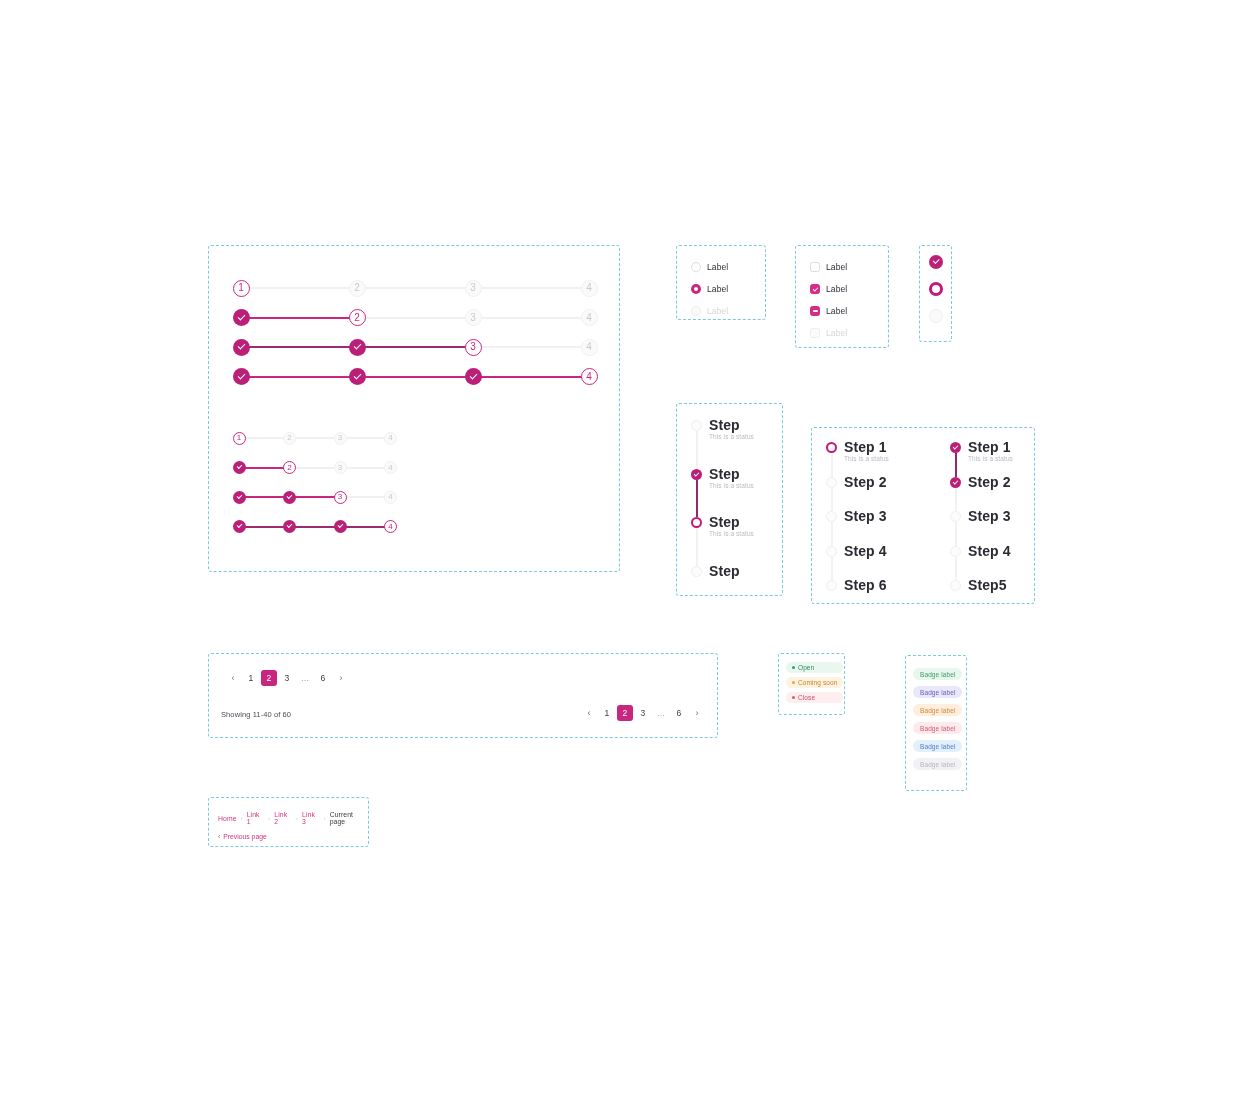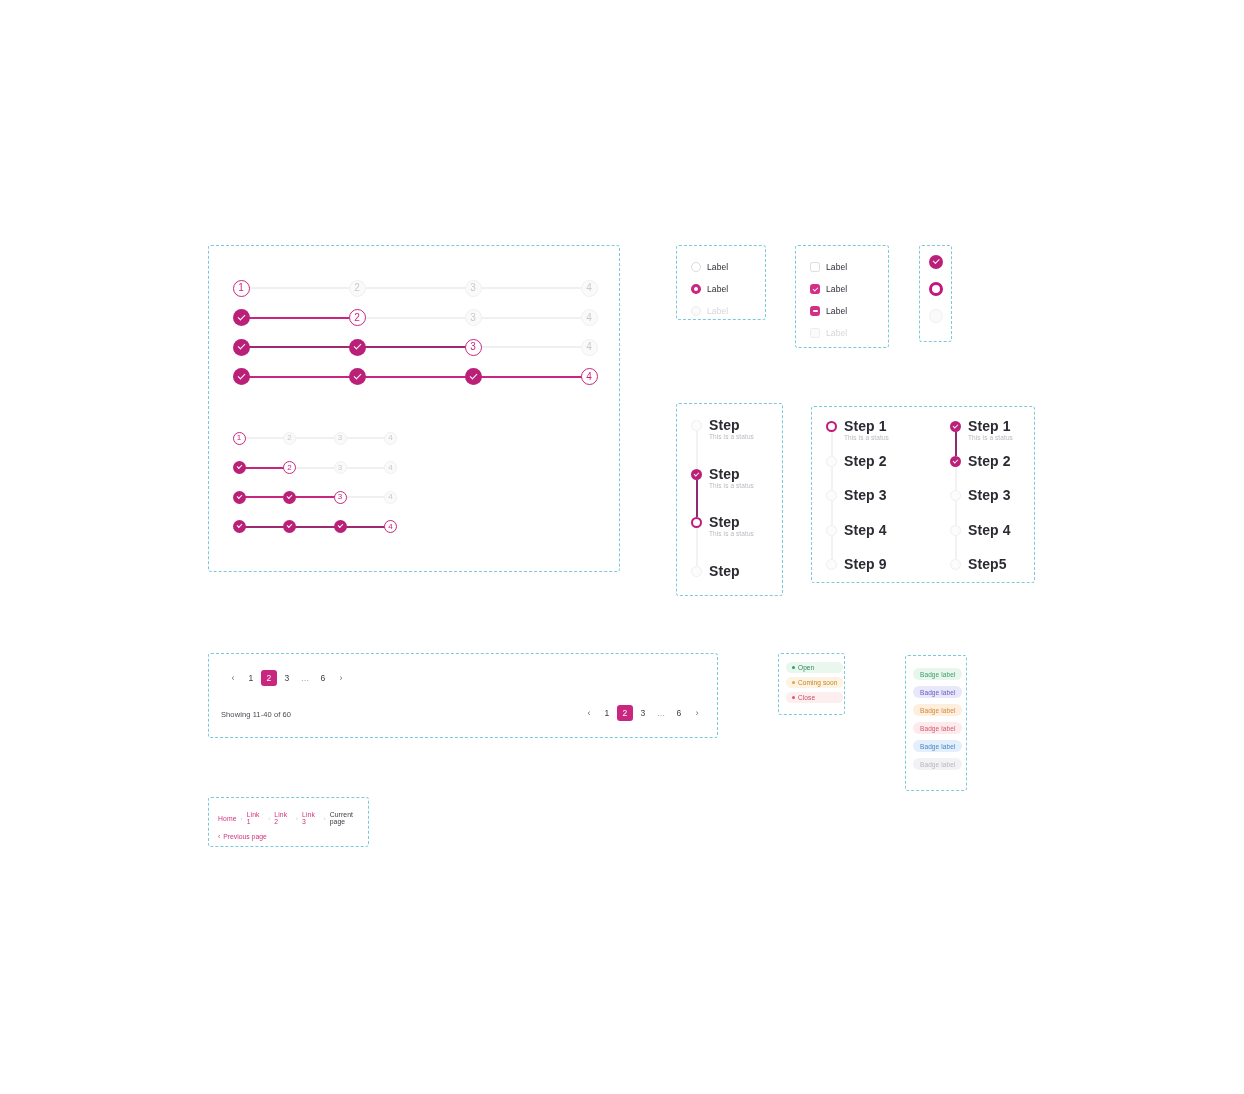--- a/index.html
+++ b/index.html
@@ -74,21 +74,21 @@
   .icon-col { padding: 9px 0 0 0; display:flex; flex-direction:column; align-items:center; gap: 13px; }
   .bigdot { width: 14px; height: 14px; border-radius: 50%; display:flex; align-items:center; justify-content:center; }
   .bigdot.done { background: #bb2079; }
   .bigdot.done .chk { width: 6px; height: 3.5px; border-left: 1.4px solid #fff; border-bottom: 1.4px solid #fff;
                       transform: rotate(-45deg) translate(1px,-1px); }
   .bigdot.cur  { border: 3.2px solid #c2177c; background: #fff; }
   .bigdot.off  { border: 1.5px solid #f0f0f3; background: #fafafb; }
 
   
   #vsteps-frame  { left: 676px; top: 403px; width: 107px; height: 193px; }
-  #vsteps2-frame { left: 811px; top: 406px; width: 224px; height: 177px; }
+  #vsteps2-frame { left: 811px; top: 427px; width: 224px; height: 177px; }
 
   .vlist { position: relative; padding: 16px 0 0 14px; }
   .vitem { position: relative; padding-left: 18px; }
   .vdot {
     position: absolute; left: 0; top: 0; width: 11px; height: 11px; border-radius: 50%;
     display:flex; align-items:center; justify-content:center; background:#fff; z-index:2;
   }
   .vdot.off  { border: 1.4px solid #efeff2; background: #fcfcfd; }
   .vdot.done { background: #bb2079; border: none; }
   .vdot.done .chk { width: 5px; height: 3px; border-left: 1.3px solid #fff; border-bottom: 1.3px solid #fff;
@@ -383,21 +383,21 @@
           <div class="vdot off"></div>
           <div class="vtitle">Step 3</div>
         </div>
         <div class="vitem" style="height: 34.5px;">
           <div class="vline off" style="top: 11px; height: 23.5px;"></div>
           <div class="vdot off"></div>
           <div class="vtitle">Step 4</div>
         </div>
         <div class="vitem" style="height: 34.5px;">
           <div class="vdot off"></div>
-          <div class="vtitle">Step 9</div>
+          <div class="vtitle">Step 6</div>
         </div>
       </div>
     <div class="vlist" id="vsteps-right" style="position:absolute; left:138px; top:14px; padding:0;">
         <div class="vitem" style="height: 34.5px;">
           <div class="vline done" style="top: 11px; height: 23.5px;"></div>
           <div class="vdot done">
             <span class="chk"></span>
           </div>
           <div class="vtitle">Step 1</div>
           <div class="vsub">This is a status</div>

